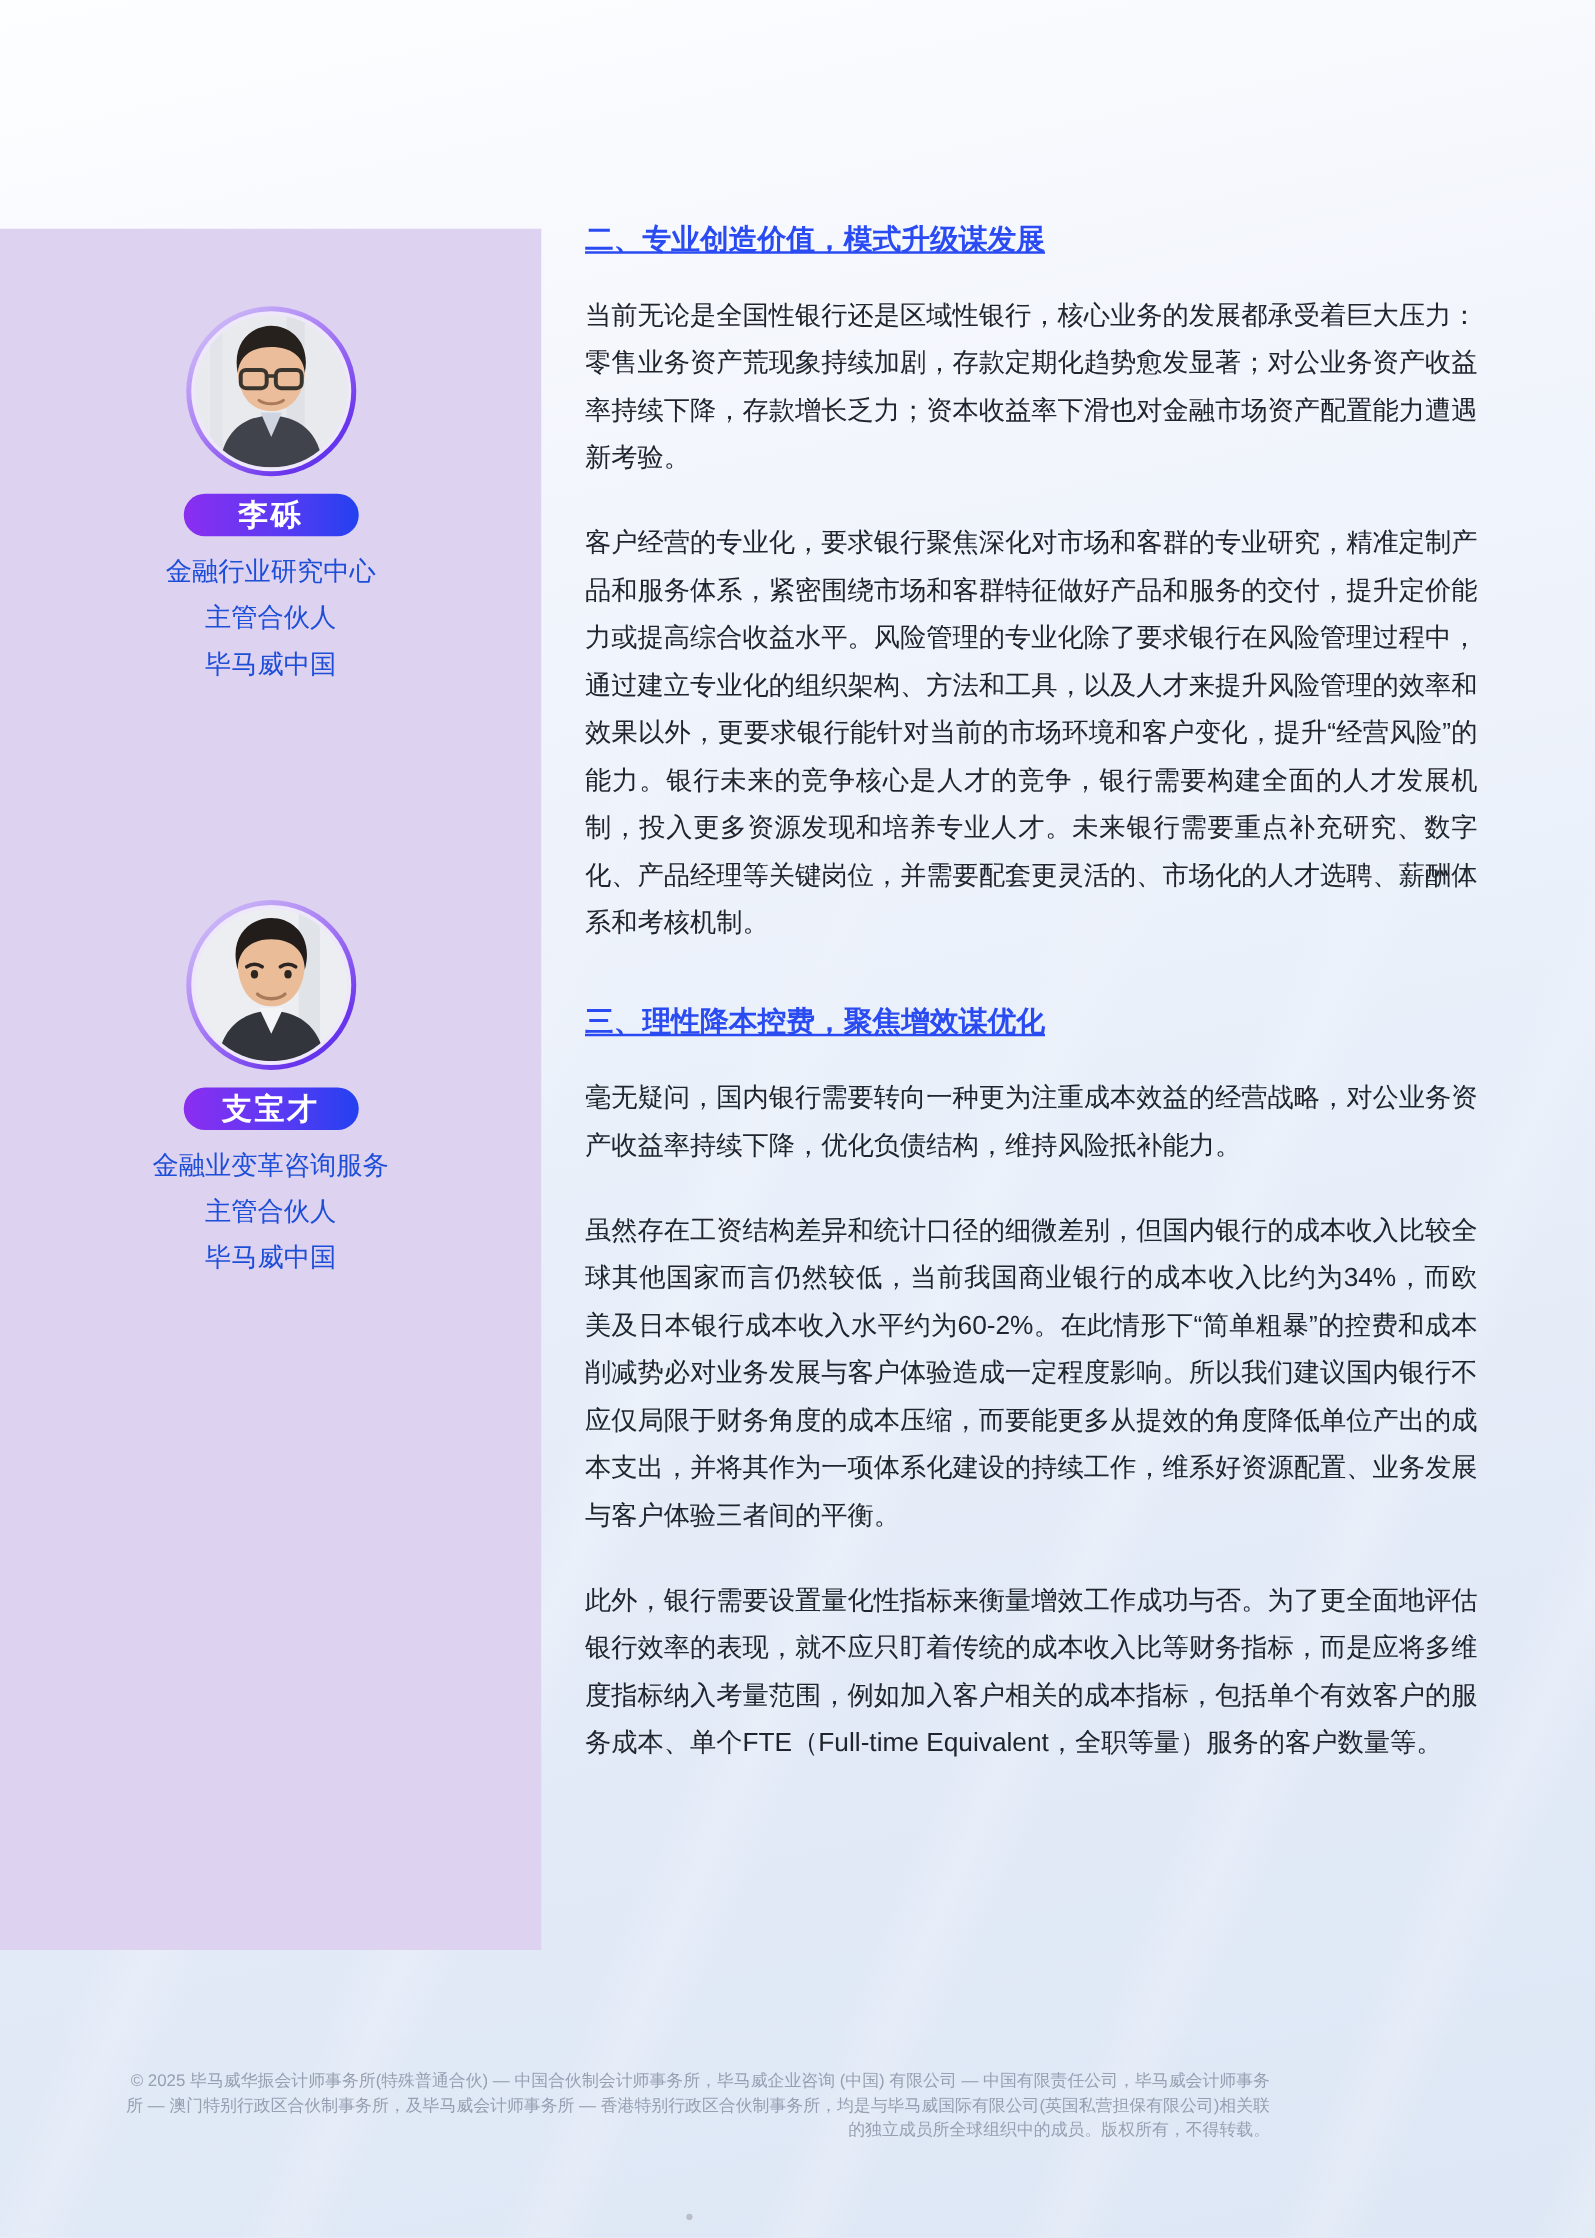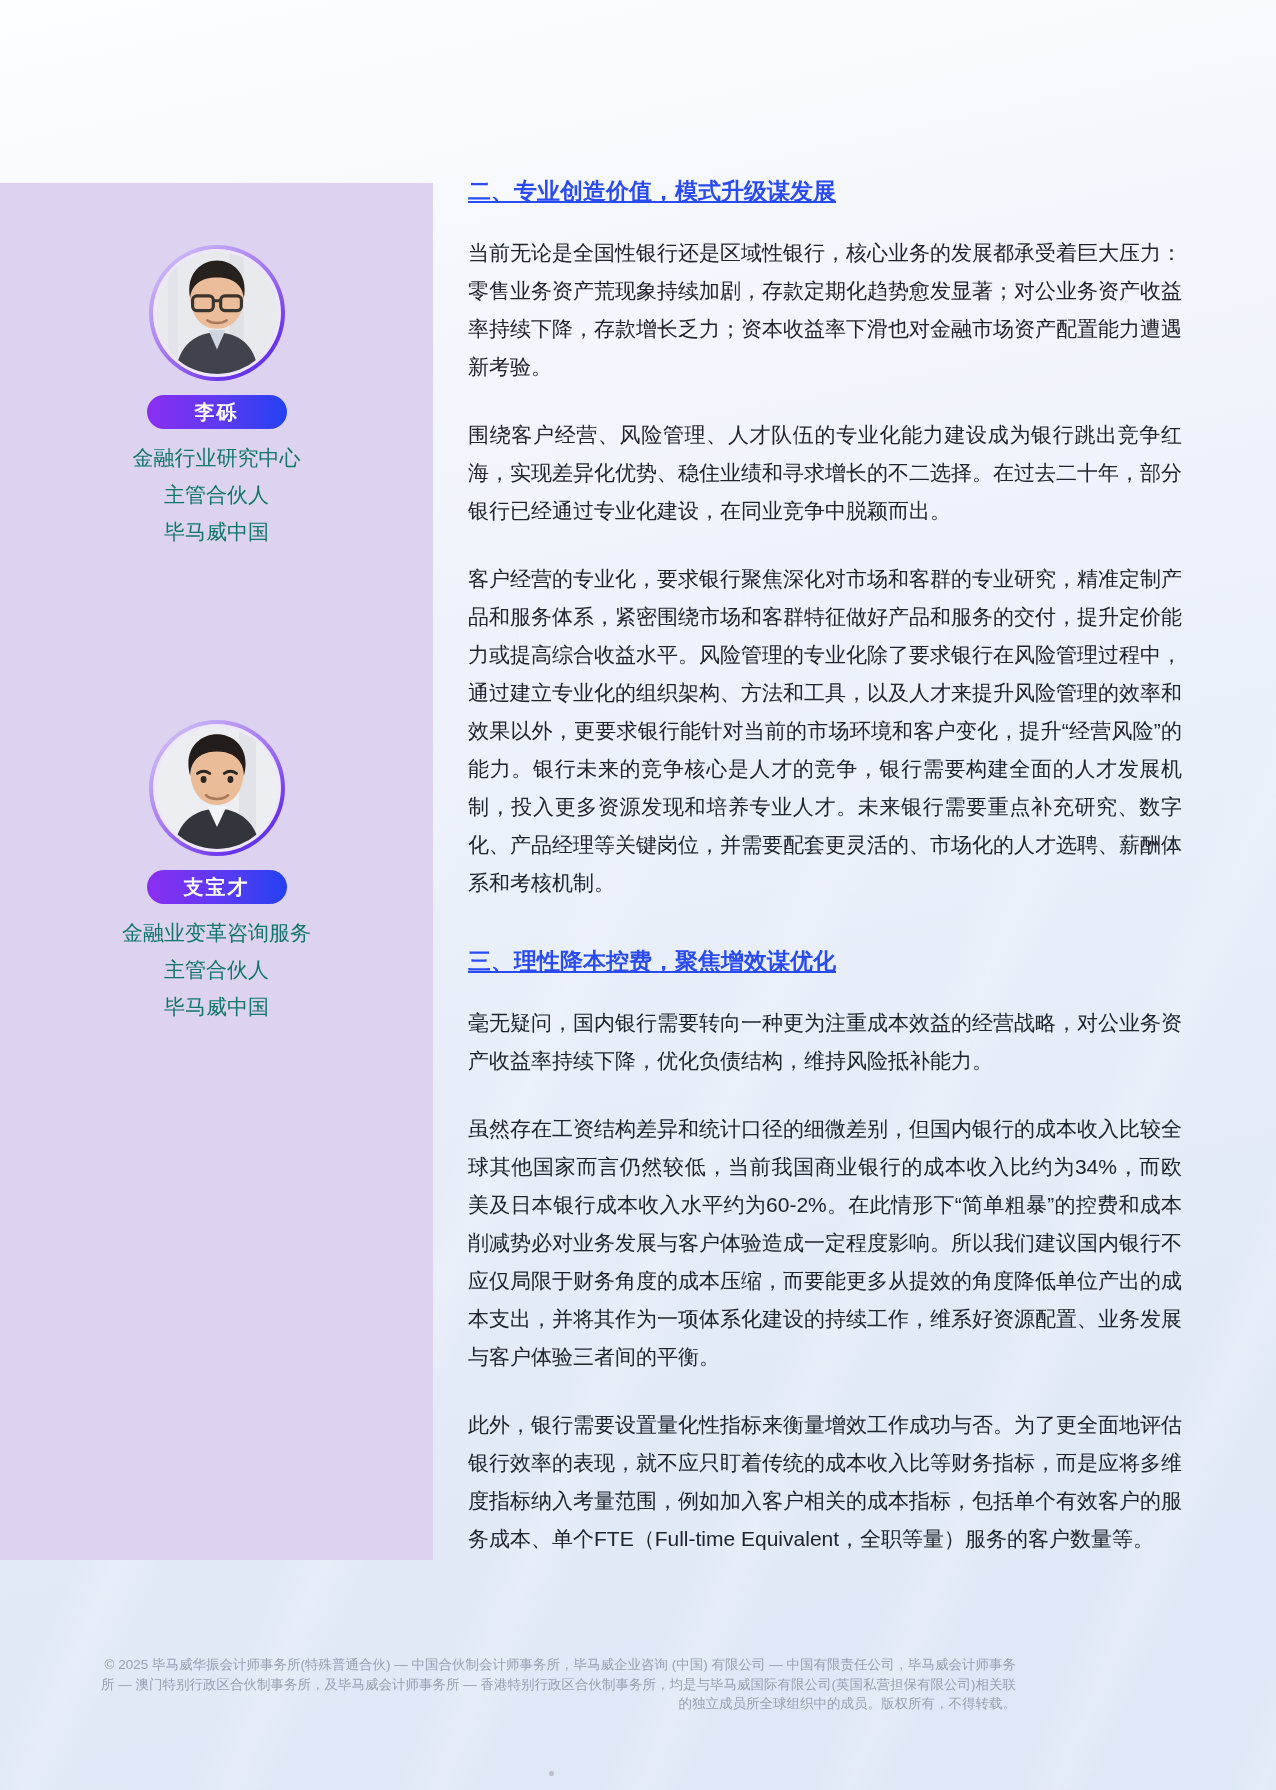--- a/index.html
+++ b/index.html
@@ -35,24 +35,24 @@
     width:100%; height:100%; border-radius:50%; padding:3px; background:#efe7fb;
   }
   .avatar-photo {
     width:100%; height:100%; border-radius:50%; overflow:hidden; display:block;
   }
   .avatar-photo svg { display:block; width:100%; height:100%; }
   .name-badge {
     margin-top:14px; width:140px; height:34px; border-radius:17px;
     display:flex; align-items:center; justify-content:center;
     background:linear-gradient(90deg,#8b2ef0 0%,#5a3af3 55%,#2341f0 100%);
-    color:#ffffff; font-size:20px; font-weight:700; letter-spacing:2px;
+    color:#ffffff; font-size:24px; font-weight:700; letter-spacing:2px;
   }
   .title-lines { margin-top:10px; text-align:center; }
-  .title-line { font-size:21px; line-height:37px; color:#0f766e; }
+  .title-line { font-size:21px; line-height:37px; color:#1d4ed8; }
   
   .content { position:absolute; left:468px; top:176px; width:714px; }
   .sec-heading {
     font-size:23px; line-height:30px; font-weight:700; color:#2b4bf2;
     margin:0 0 28px 0;
     text-decoration:underline;
   }
   .sec-heading.second { margin-top:44px; }
   .content p {
     font-size:21px; line-height:38px; color:#20242c;
@@ -134,21 +134,20 @@
         <div class="title-line">主管合伙人</div>
         <div class="title-line">毕马威中国</div>
       </div>
     </div>
 
   </aside>
 
   <main class="content">
     <h2 class="sec-heading">二、专业创造价值，模式升级谋发展</h2>
     <p>当前无论是全国性银行还是区域性银行，核心业务的发展都承受着巨大压力：零售业务资产荒现象持续加剧，存款定期化趋势愈发显著；对公业务资产收益率持续下降，存款增长乏力；资本收益率下滑也对金融市场资产配置能力遭遇新考验。</p>
-    <p>围绕客户经营、风险管理、人才队伍的专业化能力建设成为银行跳出竞争红海，实现差异化优势、稳住业绩和寻求增长的不二选择。在过去二十年，部分银行已经通过专业化建设，在同业竞争中脱颖而出。</p>
     <p>客户经营的专业化，要求银行聚焦深化对市场和客群的专业研究，精准定制产品和服务体系，紧密围绕市场和客群特征做好产品和服务的交付，提升定价能力或提高综合收益水平。风险管理的专业化除了要求银行在风险管理过程中，通过建立专业化的组织架构、方法和工具，以及人才来提升风险管理的效率和效果以外，更要求银行能针对当前的市场环境和客户变化，提升“经营风险”的能力。银行未来的竞争核心是人才的竞争，银行需要构建全面的人才发展机制，投入更多资源发现和培养专业人才。未来银行需要重点补充研究、数字化、产品经理等关键岗位，并需要配套更灵活的、市场化的人才选聘、薪酬体系和考核机制。</p>
 
     <h2 class="sec-heading second">三、理性降本控费，聚焦增效谋优化</h2>
     <p>毫无疑问，国内银行需要转向一种更为注重成本效益的经营战略，对公业务资产收益率持续下降，优化负债结构，维持风险抵补能力。</p>
     <p>虽然存在工资结构差异和统计口径的细微差别，但国内银行的成本收入比较全球其他国家而言仍然较低，当前我国商业银行的成本收入比约为34%，而欧美及日本银行成本收入水平约为60-2%。在此情形下“简单粗暴”的控费和成本削减势必对业务发展与客户体验造成一定程度影响。所以我们建议国内银行不应仅局限于财务角度的成本压缩，而要能更多从提效的角度降低单位产出的成本支出，并将其作为一项体系化建设的持续工作，维系好资源配置、业务发展与客户体验三者间的平衡。</p>
     <p>此外，银行需要设置量化性指标来衡量增效工作成功与否。为了更全面地评估银行效率的表现，就不应只盯着传统的成本收入比等财务指标，而是应将多维度指标纳入考量范围，例如加入客户相关的成本指标，包括单个有效客户的服务成本、单个FTE（Full-time Equivalent，全职等量）服务的客户数量等。</p>
   </main>
 
   <footer class="footnote">© 2025 毕马威华振会计师事务所(特殊普通合伙) — 中国合伙制会计师事务所，毕马威企业咨询 (中国) 有限公司 — 中国有限责任公司，毕马威会计师事务所 — 澳门特别行政区合伙制事务所，及毕马威会计师事务所 — 香港特别行政区合伙制事务所，均是与毕马威国际有限公司(英国私营担保有限公司)相关联的独立成员所全球组织中的成员。版权所有，不得转载。</footer>
 

